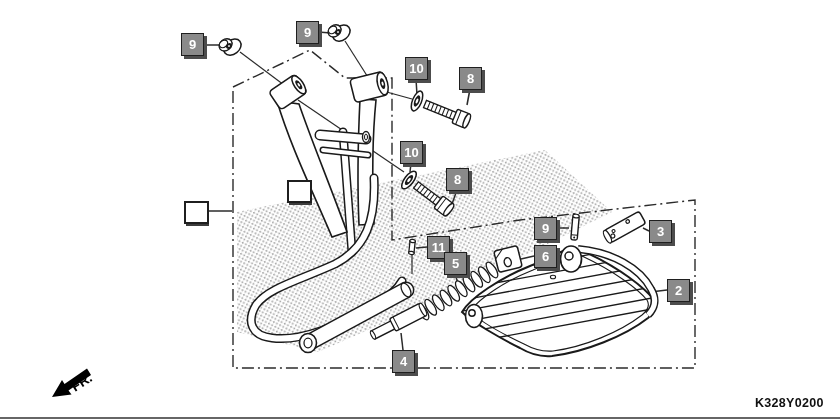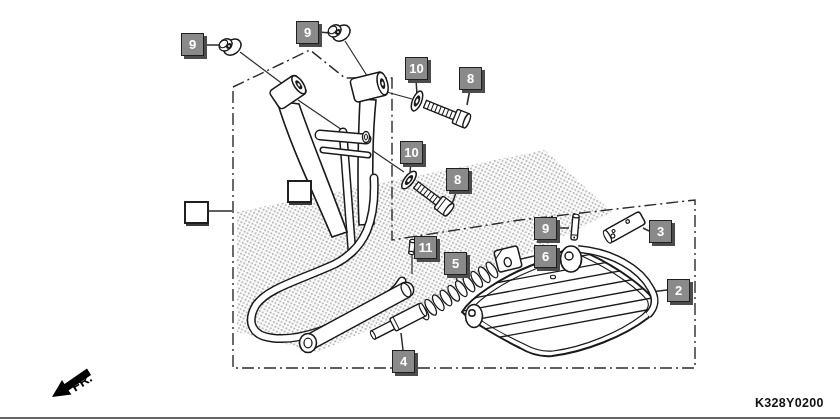--- a/index.html
+++ b/index.html
@@ -244,21 +244,21 @@
   <line x1="0" y1="418" x2="840" y2="418" stroke="#333" stroke-width="1.6"></line>
 </svg>
 
 <div id="callout-layer">
       <div class="callout" style="left: 181px; top: 33px; background: rgb(138, 138, 138); box-shadow: rgb(76, 76, 76) 3px 3px 0px; color: rgb(255, 255, 255);">9</div>
       <div class="callout" style="left: 296px; top: 21px; background: rgb(138, 138, 138); box-shadow: rgb(76, 76, 76) 3px 3px 0px; color: rgb(255, 255, 255);">9</div>
       <div class="callout" style="left: 405px; top: 57px; background: rgb(138, 138, 138); box-shadow: rgb(76, 76, 76) 3px 3px 0px; color: rgb(255, 255, 255);">10</div>
       <div class="callout" style="left: 459px; top: 67px; background: rgb(138, 138, 138); box-shadow: rgb(76, 76, 76) 3px 3px 0px; color: rgb(255, 255, 255);">8</div>
       <div class="callout" style="left: 400px; top: 141px; background: rgb(138, 138, 138); box-shadow: rgb(76, 76, 76) 3px 3px 0px; color: rgb(255, 255, 255);">10</div>
       <div class="callout" style="left: 446px; top: 168px; background: rgb(138, 138, 138); box-shadow: rgb(76, 76, 76) 3px 3px 0px; color: rgb(255, 255, 255);">8</div>
-      <div class="callout" style="left: 414px; top: 236px; background: rgb(138, 138, 138); box-shadow: rgb(76, 76, 76) 3px 3px 0px; color: rgb(255, 255, 255);">11</div>
+      <div class="callout" style="left: 427px; top: 236px; background: rgb(138, 138, 138); box-shadow: rgb(76, 76, 76) 3px 3px 0px; color: rgb(255, 255, 255);">11</div>
       <div class="callout" style="left: 444px; top: 252px; background: rgb(138, 138, 138); box-shadow: rgb(76, 76, 76) 3px 3px 0px; color: rgb(255, 255, 255);">5</div>
       <div class="callout" style="left: 534px; top: 217px; background: rgb(138, 138, 138); box-shadow: rgb(76, 76, 76) 3px 3px 0px; color: rgb(255, 255, 255);">9</div>
       <div class="callout" style="left: 534px; top: 245px; background: rgb(138, 138, 138); box-shadow: rgb(76, 76, 76) 3px 3px 0px; color: rgb(255, 255, 255);">6</div>
       <div class="callout" style="left: 649px; top: 220px; background: rgb(138, 138, 138); box-shadow: rgb(76, 76, 76) 3px 3px 0px; color: rgb(255, 255, 255);">3</div>
       <div class="callout" style="left: 667px; top: 279px; background: rgb(138, 138, 138); box-shadow: rgb(76, 76, 76) 3px 3px 0px; color: rgb(255, 255, 255);">2</div>
       <div class="callout" style="left: 392px; top: 350px; background: rgb(138, 138, 138); box-shadow: rgb(76, 76, 76) 3px 3px 0px; color: rgb(255, 255, 255);">4</div>
       <div class="refbox" style="left: 184px; top: 201px; width: 21px; height: 19px;"></div>
       <div class="refbox" style="left: 287px; top: 180px; width: 21px; height: 19px;"></div>
     </div>
 

